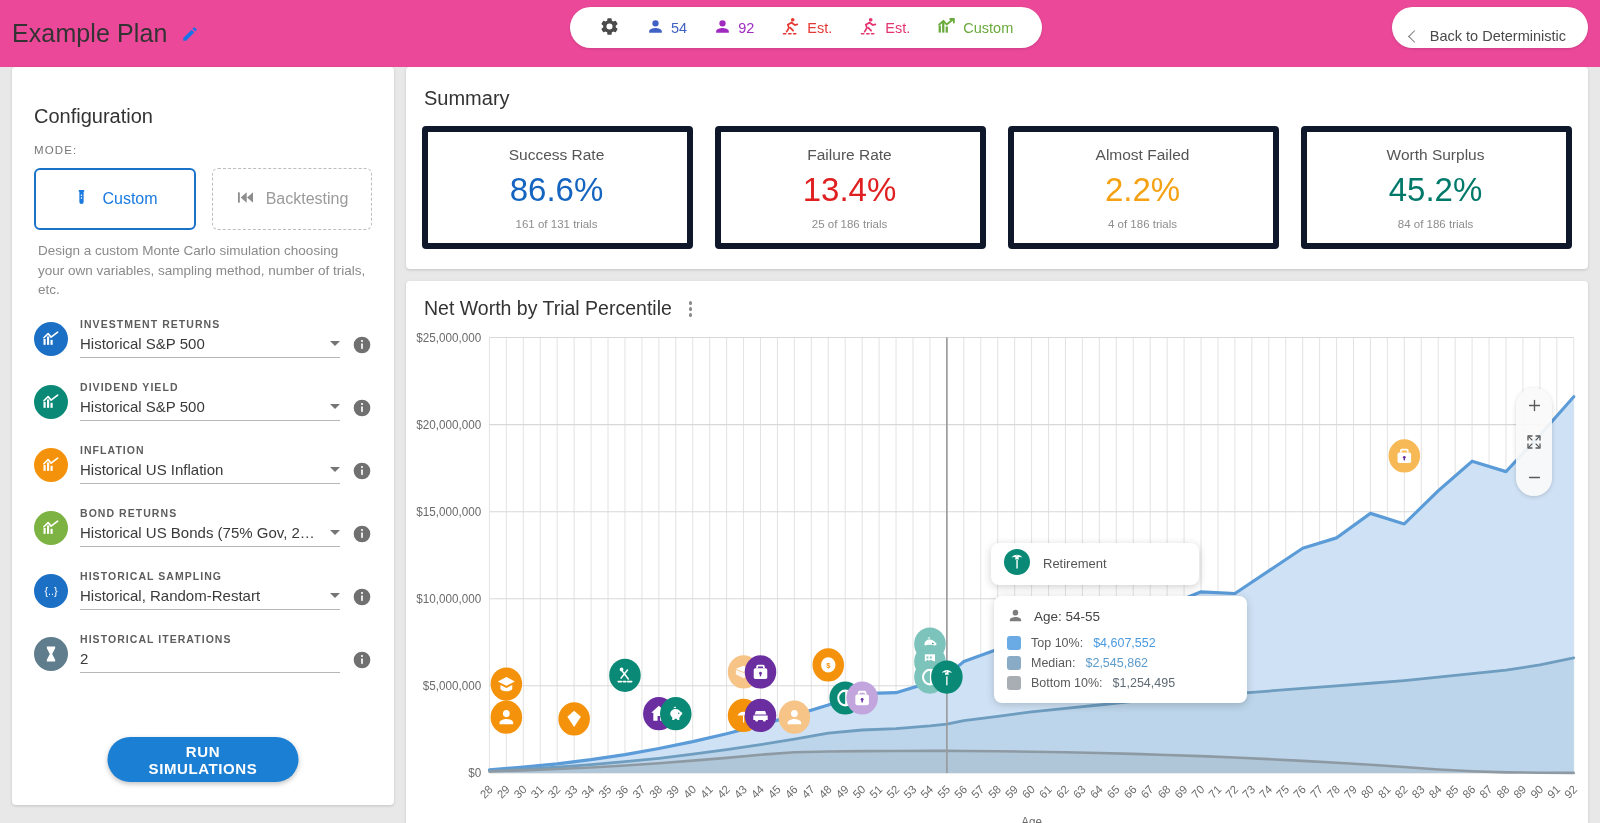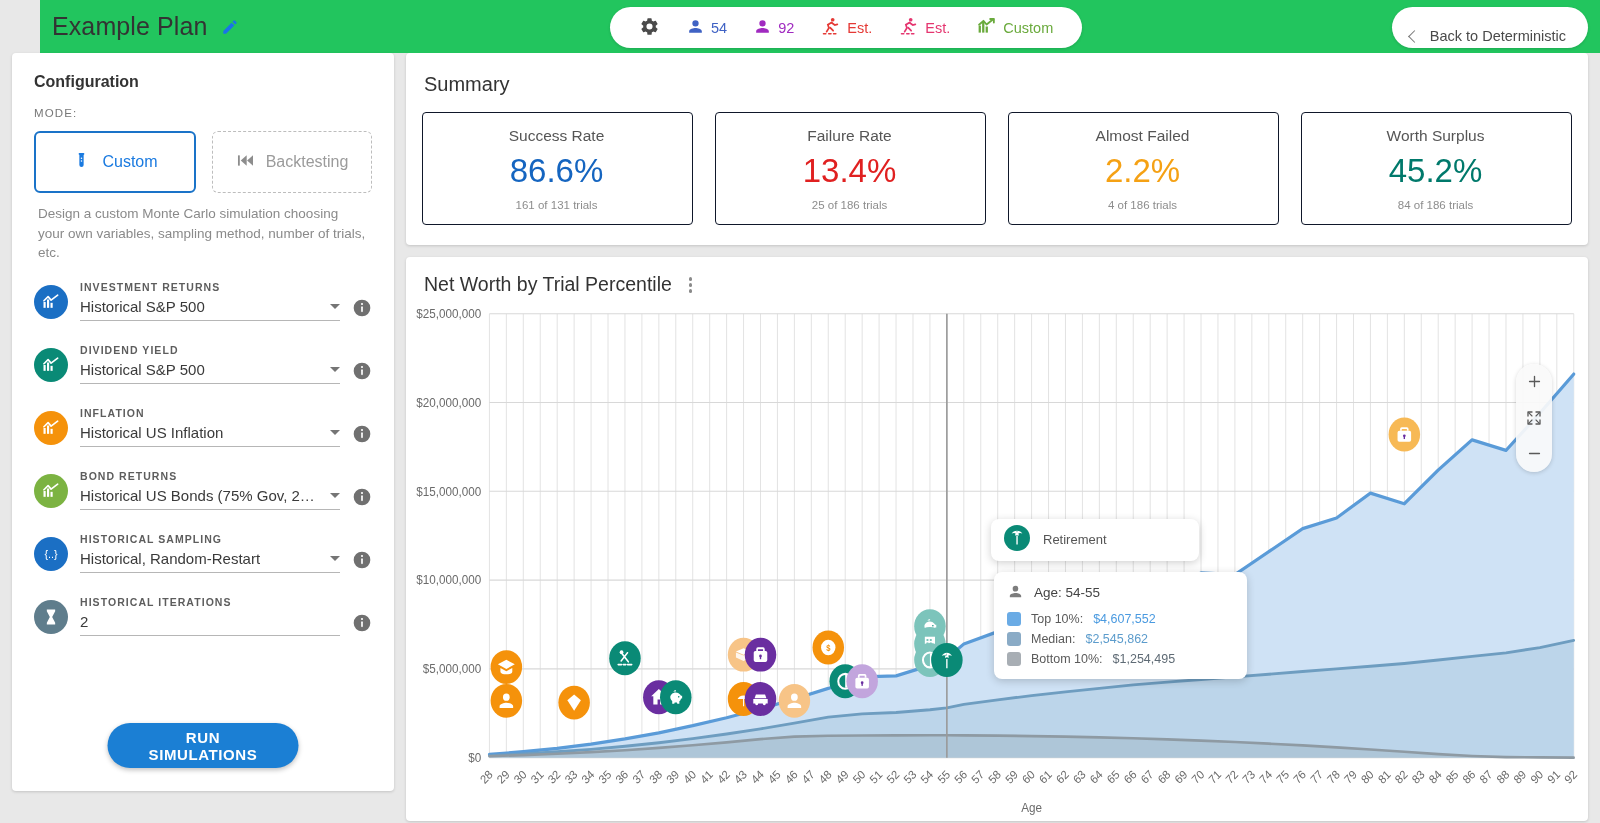--- a/index.html
+++ b/index.html
@@ -8,25 +8,24 @@
     width: 1600px; height: 823px;
     overflow: hidden;
     background: #e8e8e8;
     font-family: "Liberation Sans", sans-serif;
     -webkit-font-smoothing: antialiased;
   }
 
   
   .topbar {
     position: relative;
-    height: 53px;
-    background: #22c55e;
+    height: 67px;
+    background: #ec4899;
     display: flex;
     align-items: center;
-    margin-left: 40px;
   }
   .plan-title-wrap {
     display: flex; align-items: center; gap: 14px;
     padding-left: 12px;
   }
   .plan-title {
     font-size: 25px;
     color: #333;
     font-weight: 400;
     letter-spacing: .1px;
@@ -81,22 +80,22 @@
   .config-card {
     width: 382px;
     background: #fff;
     border-radius: 4px;
     box-shadow: 0 1px 3px rgba(0,0,0,.16);
     padding: 20px 22px 0 22px;
     position: relative;
     height: 738px;
   }
   .config-title {
-    font-size: 16px; color: #333; font-weight: 700;
-    margin: 0 0 16px 0;
+    font-size: 20px; color: #333; font-weight: 400;
+    margin: 18px 0 16px 0;
   }
   .mode-label {
     font-size: 11.5px; color: #777; letter-spacing: 1.1px;
     margin-bottom: 12px; font-weight: 500;
   }
   .mode-row { display: flex; gap: 16px; }
   .mode-btn {
     flex: 1;
     height: 62px;
     border-radius: 6px;
@@ -169,21 +168,21 @@
 
   .summary-card {
     background: #fff; border-radius: 4px;
     box-shadow: 0 1px 3px rgba(0,0,0,.16);
     padding: 18px 16px 20px 16px;
   }
   .summary-title { font-size: 20px; color: #333; font-weight: 500; margin: 2px 0 16px 2px; }
   .stat-row { display: flex; gap: 22px; }
   .stat-box {
     flex: 1;
-    border: 1px solid #0f172a;
+    border: 6px solid #0f172a;
     border-radius: 4px;
     padding: 14px 8px 13px 6px;
     text-align: center;
   }
   .stat-name { font-size: 15.5px; color: #555; margin-bottom: 7px; }
   .stat-val { font-size: 33px; font-weight: 400; line-height: 1.15; margin-bottom: 9px; }
   .stat-sub { font-size: 11.5px; color: #8d8d8d; }
 
   .chart-card {
     background: #fff; border-radius: 4px;

